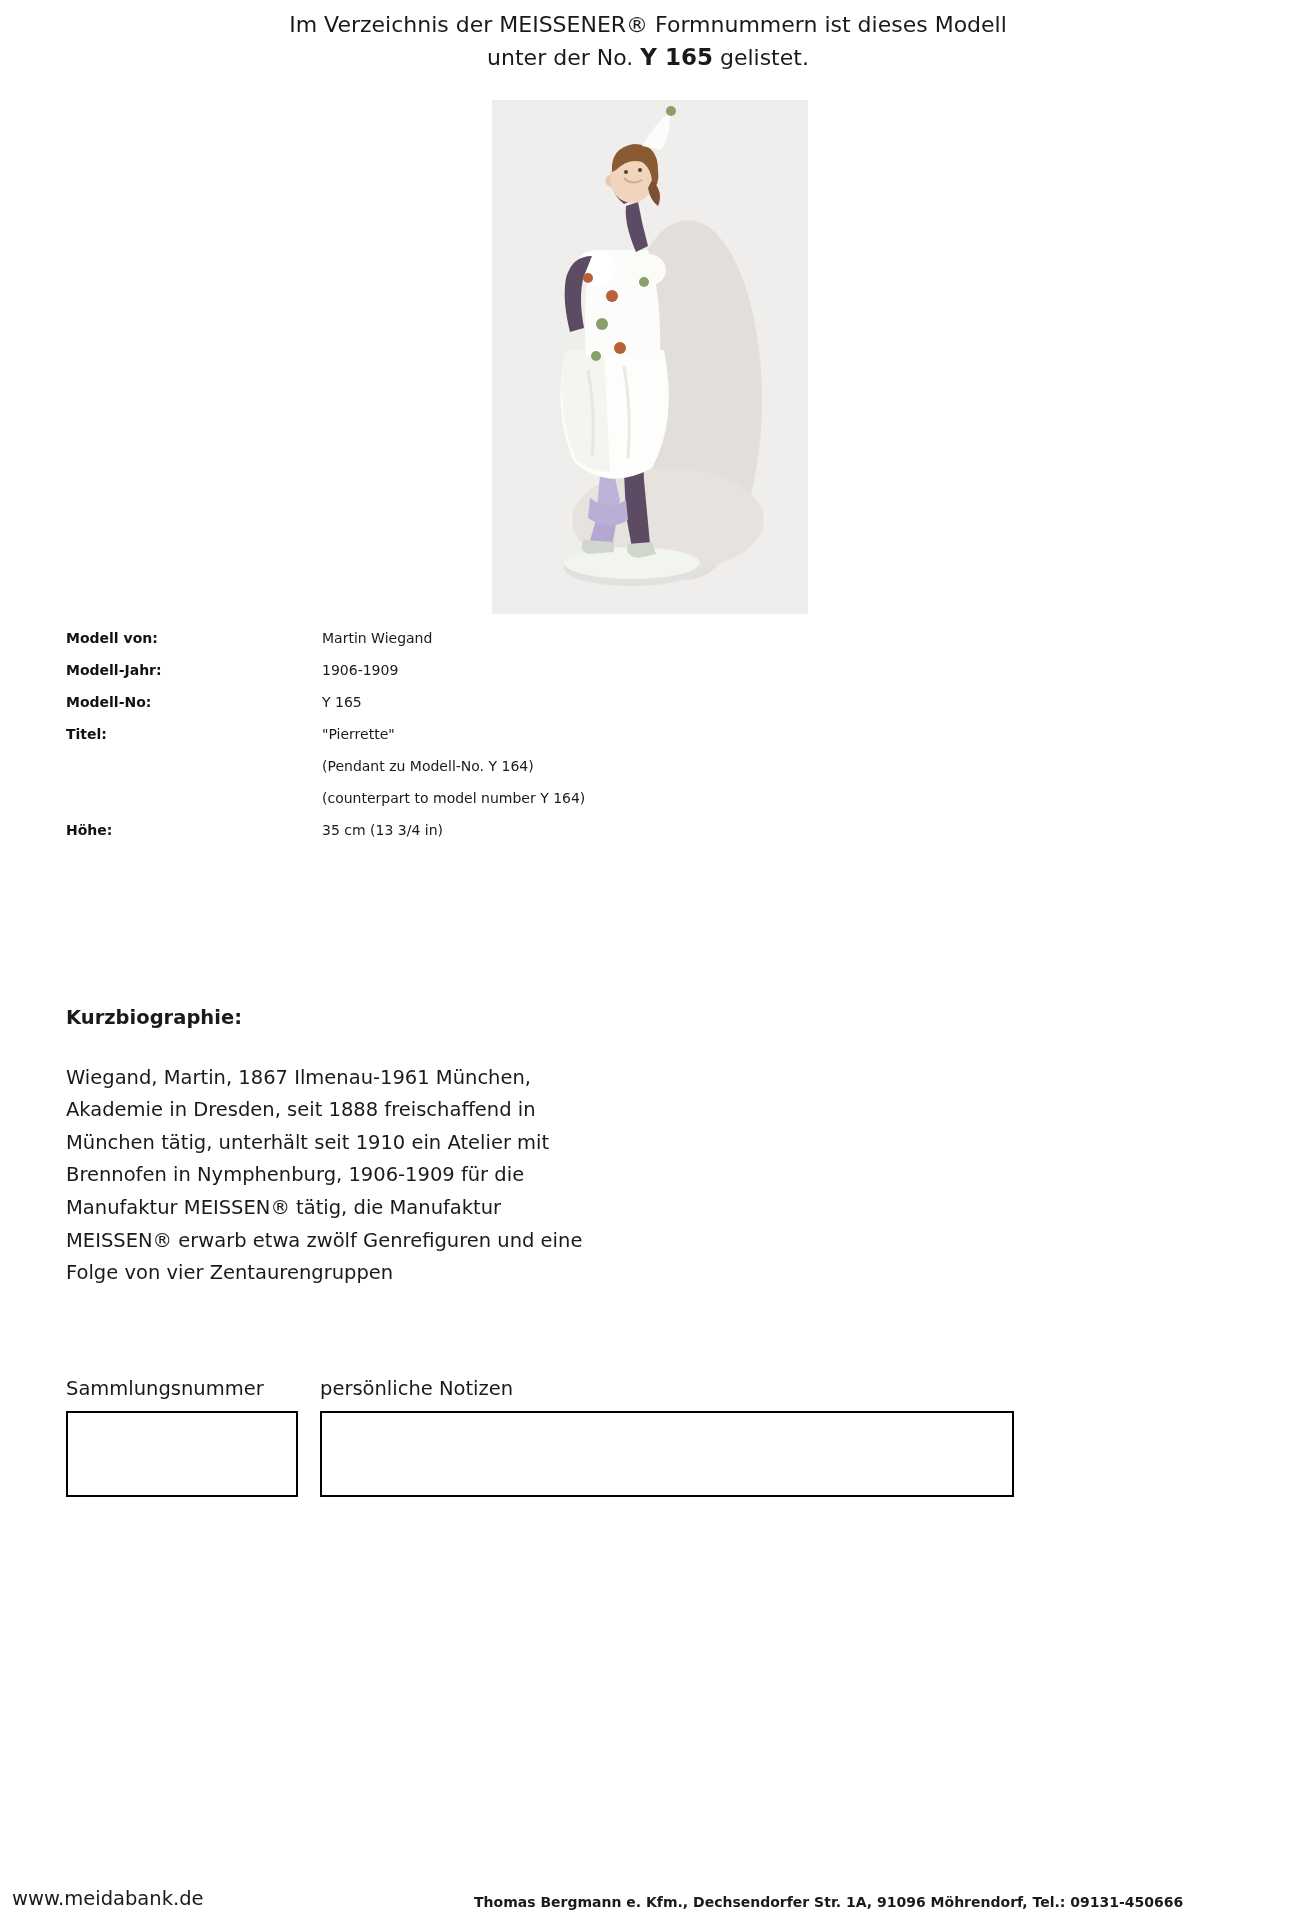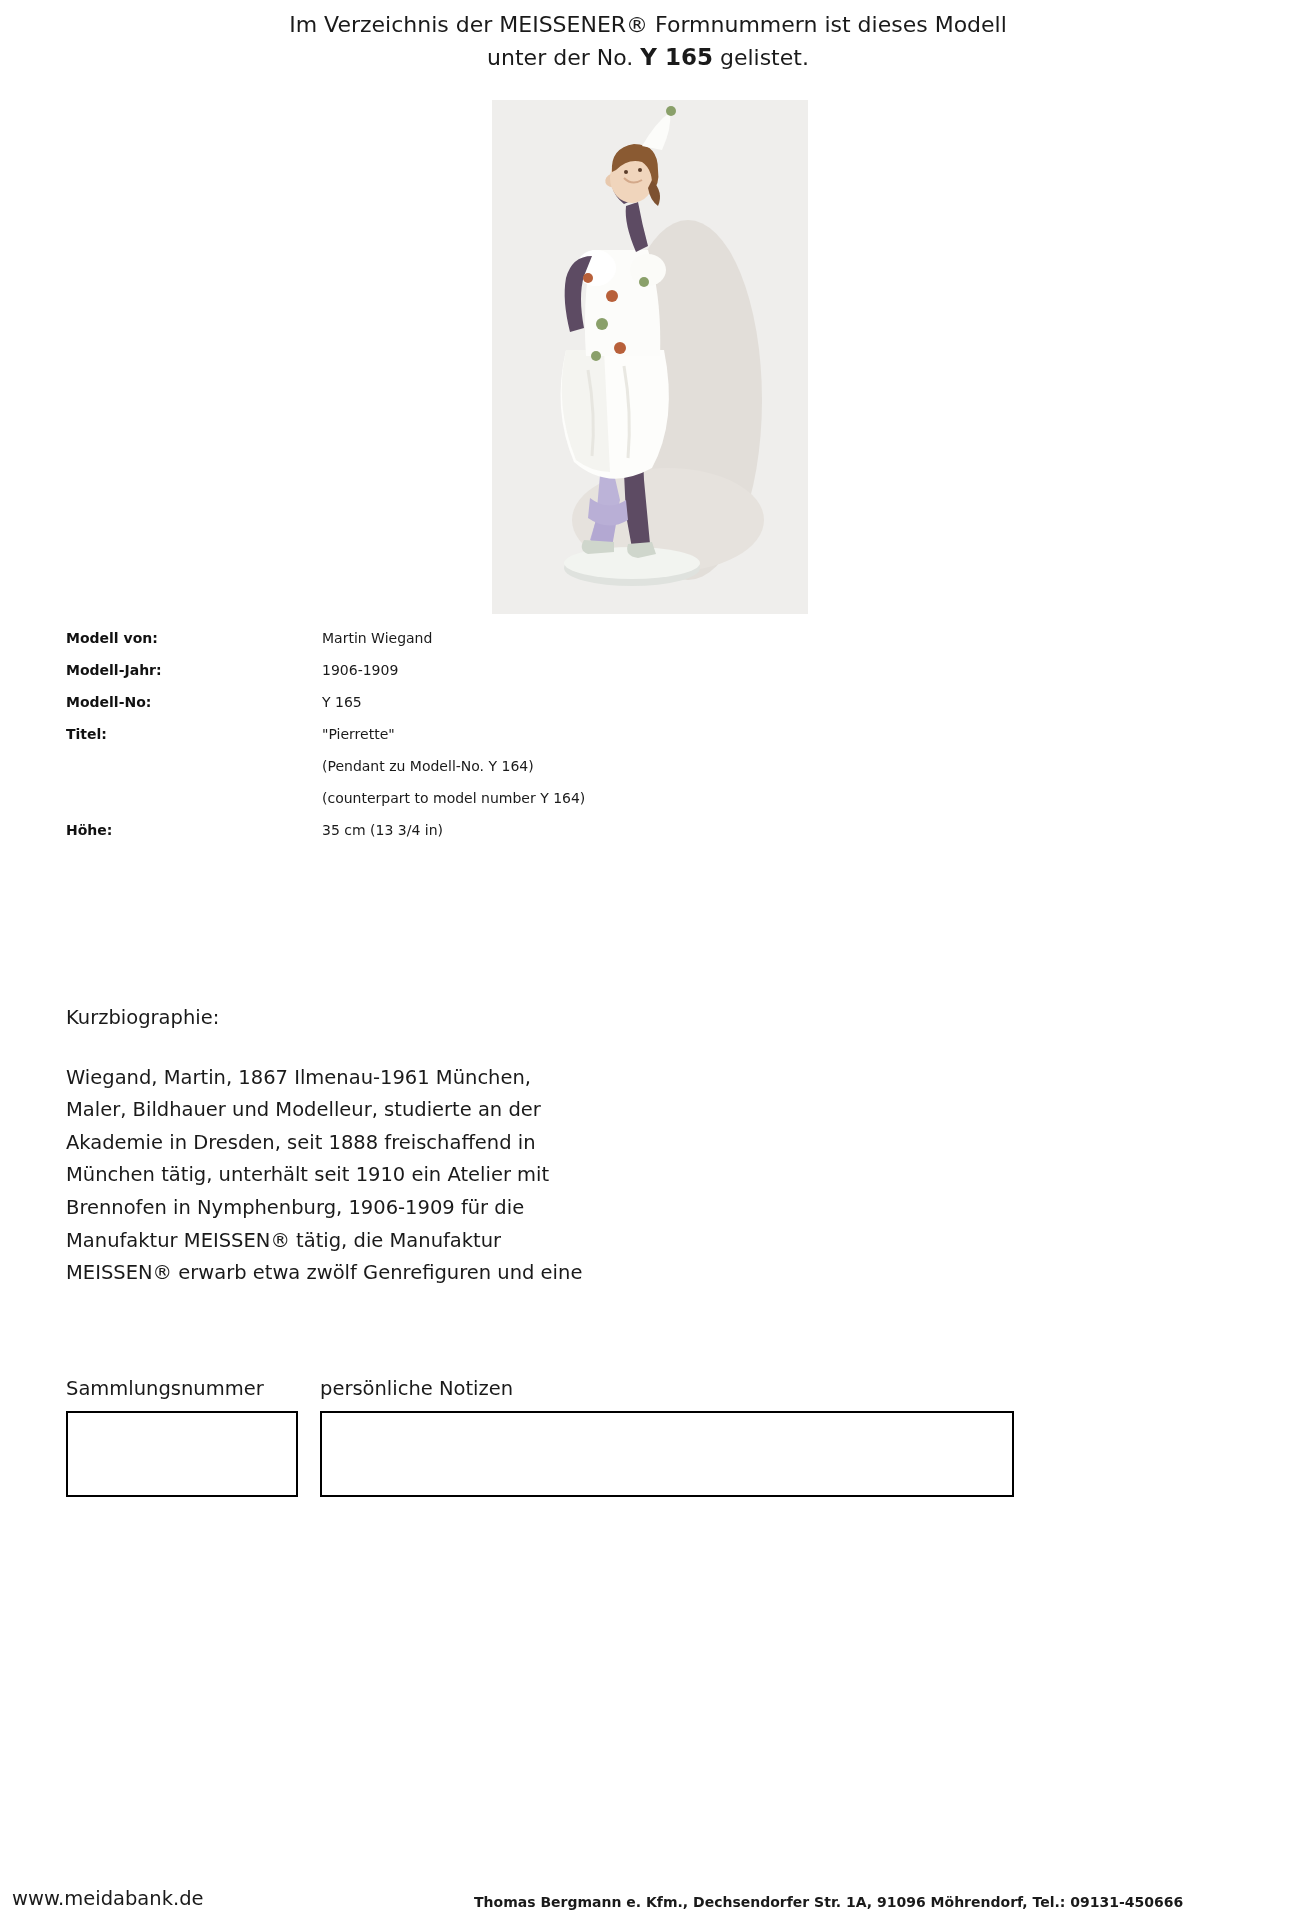--- a/index.html
+++ b/index.html
@@ -97,21 +97,21 @@
   
   .bio-block {
     position: absolute;
     left: 66px;
     top: 1002px;
     width: 1100px;
     font-size: 19.5px;
     line-height: 32.6px;
   }
   .bio-title {
-    font-weight: normal;
+    font-weight: bold;
     margin-bottom: 27px;
   }
   .bio-line { color: #1a1a1a; }
 
   
   .boxes {
     position: absolute;
     left: 66px;
     top: 1348px;
     width: 1100px;
@@ -269,26 +269,26 @@
     <div class="det-row">
       <div class="det-label">Höhe:</div>
       <div class="det-value">35 cm (13 3/4 in)</div>
     </div>
   </div>
 
 
   <div class="bio-block">
     <div class="bio-title">Kurzbiographie:</div>
     <div class="bio-line">Wiegand, Martin, 1867 Ilmenau-1961 München,</div>
-    <div class="bio-line">Maler, Bildhauer und Modelleur, studierte an der</div>
     <div class="bio-line">Akademie in Dresden, seit 1888 freischaffend in</div>
     <div class="bio-line">München tätig, unterhält seit 1910 ein Atelier mit</div>
     <div class="bio-line">Brennofen in Nymphenburg, 1906-1909 für die</div>
     <div class="bio-line">Manufaktur MEISSEN® tätig, die Manufaktur</div>
     <div class="bio-line">MEISSEN® erwarb etwa zwölf Genrefiguren und eine</div>
+    <div class="bio-line">Folge von vier Zentaurengruppen</div>
   </div>
 
   <div class="boxes">
     <div class="box-labels">
       <div class="lbl-collection">Sammlungsnummer</div>
       <div class="lbl-notes">persönliche Notizen</div>
     </div>
     <div class="box-row">
       <div class="box box-collection"></div>
       <div class="box box-notes"></div>

